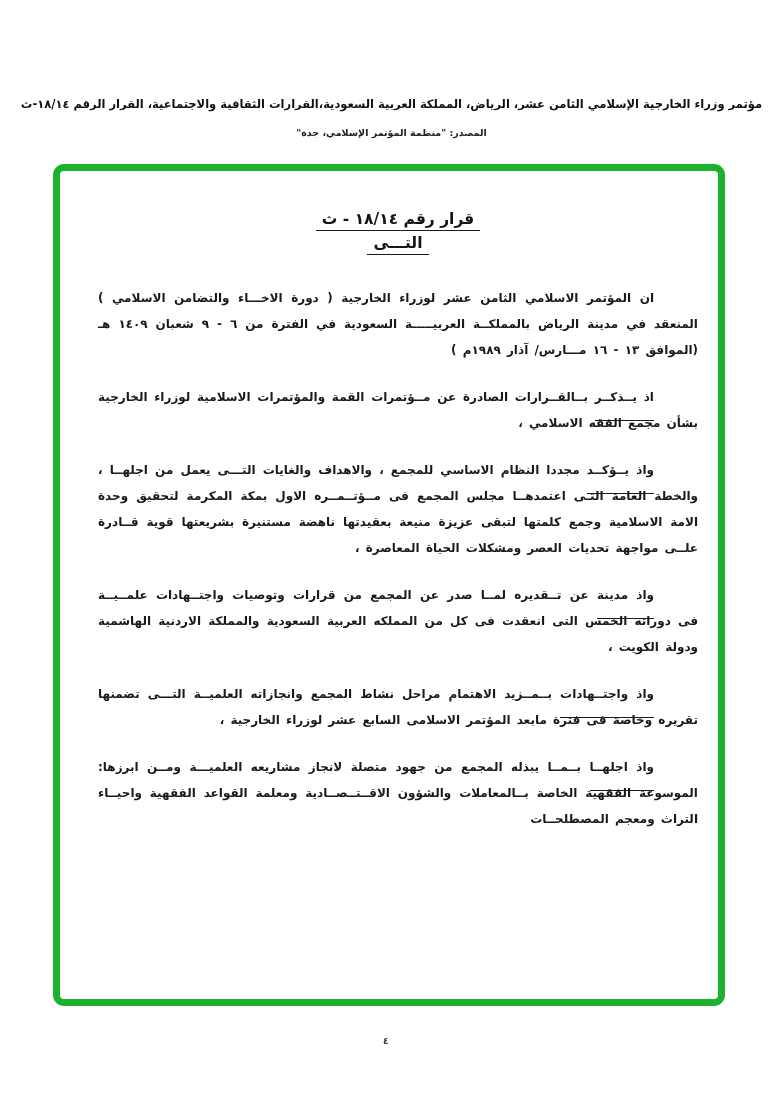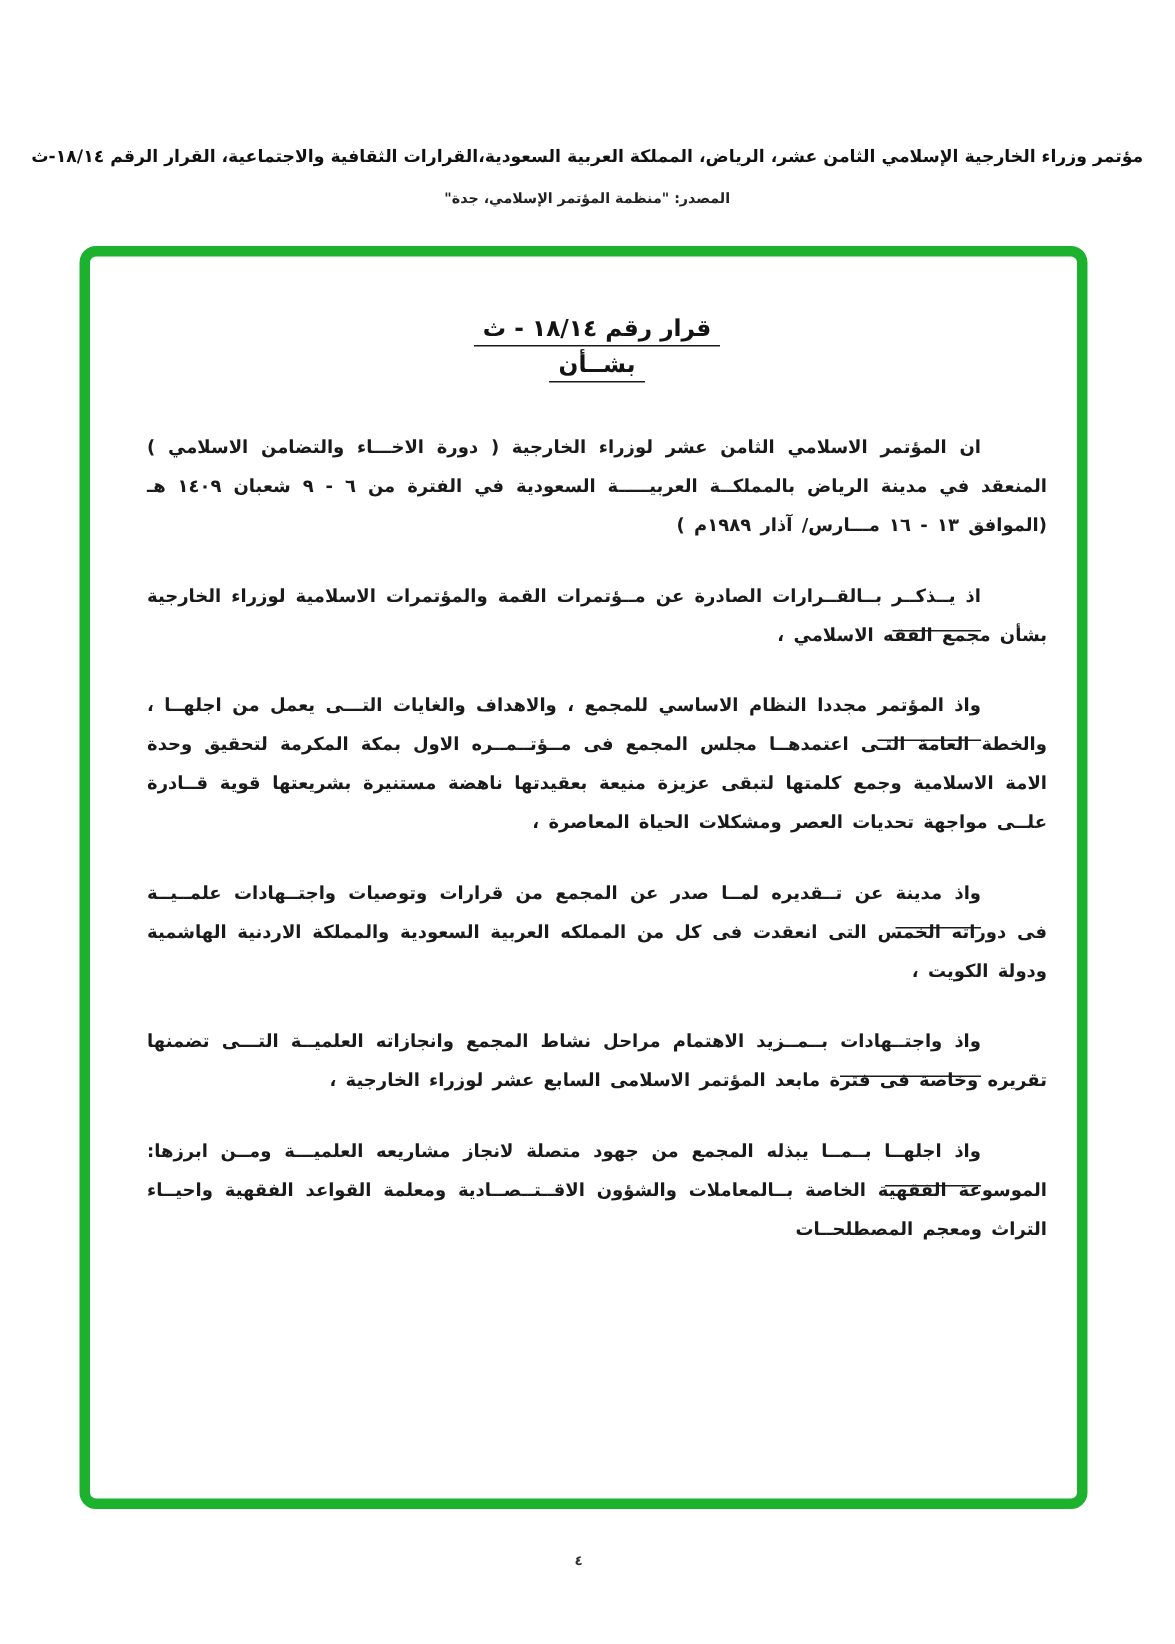--- a/index.html
+++ b/index.html
@@ -104,35 +104,35 @@
   <div class="header-line2">المصدر: "منظمة المؤتمر الإسلامي، جدة"</div>
 
   <div class="scan-frame">
     <div class="doc">
 
       <div class="title-block">
         <div class="title-line">
           <span class="u">قرار رقم ١٨/١٤ - ث</span>
         </div>
         <div class="title-line">
-          <span class="u">بشــأن</span>
+          <span class="u">التـــى</span>
         </div>
       </div>
 
       <p class="para">
         <span>ان المؤتمر الاسلامي الثامن عشر لوزراء الخارجية ( دورة الاخـــاء والتضامن الاسلامي ) المنعقد في مدينة الرياض بالمملكــة العربيـــــة السعودية في الفترة من ٦ - ٩ شعبان ١٤٠٩ هـ (الموافق ١٣ - ١٦ مـــارس/ آذار ١٩٨٩م )</span>
       </p>
 
       <p class="para">
         <span class="lead">اذ يــذكــر</span>
         <span>بــالقــرارات الصادرة عن مــؤتمرات القمة والمؤتمرات الاسلامية لوزراء الخارجية بشأن مجمع الفقه الاسلامي ،</span>
       </p>
 
       <p class="para">
-        <span class="lead">واذ المؤتمر</span>
+        <span class="lead">واذ يــؤكــد</span>
         <span>مجددا النظام الاساسي للمجمع ، والاهداف والغايات التـــى يعمل من اجلهــا ، والخطة العامة التـى اعتمدهــا مجلس المجمع فى مــؤتــمــره الاول بمكة المكرمة لتحقيق وحدة الامة الاسلامية وجمع كلمتها لتبقى عزيزة منيعة بعقيدتها ناهضة مستنيرة بشريعتها قوية قــادرة علــى مواجهة تحديات العصر ومشكلات الحياة المعاصرة ،</span>
       </p>
 
       <p class="para">
         <span class="lead">واذ مدينة</span>
         <span>عن تــقديره لمــا صدر عن المجمع من قرارات وتوصيات واجتــهادات علمــيــة فى دوراته الخمس التى انعقدت فى كل من المملكه العربية السعودية والمملكة الاردنية الهاشمية ودولة الكويت ،</span>
       </p>
 
       <p class="para">
         <span class="lead">واذ واجتــهادات</span>

